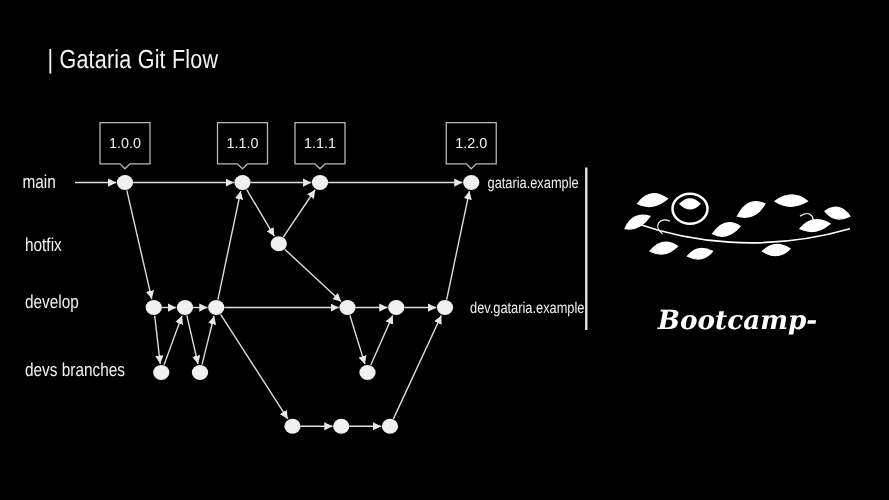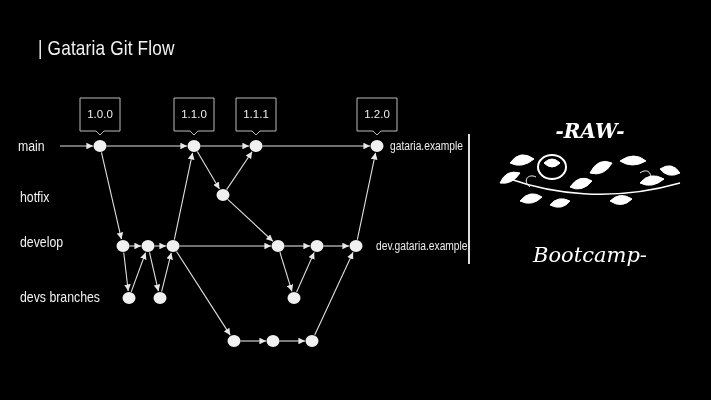--- a/index.html
+++ b/index.html
@@ -85,34 +85,33 @@
       <ellipse cx="312" cy="341" rx="6.5" ry="6"></ellipse>
     </g>
 </svg>
 
 <div class="env" style="left:390px;top:139px;">gataria.example</div>
 <div class="env" style="left:376px;top:239px;">dev.gataria.example</div>
 
 <div class="divider"></div>
 
 <div class="logo">
-  <div class="logo-text" style="top:4px;font-size:20px;font-weight:bold;">-RAW-</div>
   <svg style="position:absolute;left:0;top:28px;" width="200" height="72">
     <g fill="#fff" stroke="#fff">
       <ellipse cx="62" cy="24" rx="14" ry="12" fill="none" stroke-width="2"></ellipse>
       <path d="M54,20 q8,-8 16,0 q-8,8 -16,0z"></path>
       <path d="M20,20 q10,-14 24,-4 q-12,10 -24,4z"></path>
       <path d="M10,40 q6,-14 20,-10 q-8,12 -20,10z"></path>
       <path d="M30,58 q10,-12 22,-4 q-10,10 -22,4z"></path>
       <path d="M80,44 q10,-14 22,-6 q-10,12 -22,6z"></path>
       <path d="M100,30 q8,-16 22,-10 q-8,14 -22,10z"></path>
       <path d="M130,18 q14,-10 26,0 q-14,8 -26,0z"></path>
       <path d="M150,40 q10,-12 24,-4 q-12,10 -24,4z"></path>
       <path d="M170,26 q12,-8 20,4 q-12,6 -20,-4z"></path>
       <path d="M120,58 q10,-10 22,-2 q-10,10 -22,2z"></path>
       <path d="M60,62 q8,-10 20,-4 q-8,10 -20,4z"></path>
       <path d="M20,36 C60,50 120,60 190,40" fill="none" stroke-width="1.4"></path>
       <path d="M40,44 c-8,-6 -2,-14 6,-10" fill="none" stroke-width="1"></path>
       <path d="M150,30 c8,-6 14,2 8,8" fill="none" stroke-width="1"></path>
     </g>
   </svg>
-  <div class="logo-text" style="top:128px;font-size:21px;font-weight:normal;">Bootcamp-</div>
+  <div class="logo-text" style="top:128px;font-size:21px;font-weight:bold;">Bootcamp-</div>
 </div>
 
 </body></html>

